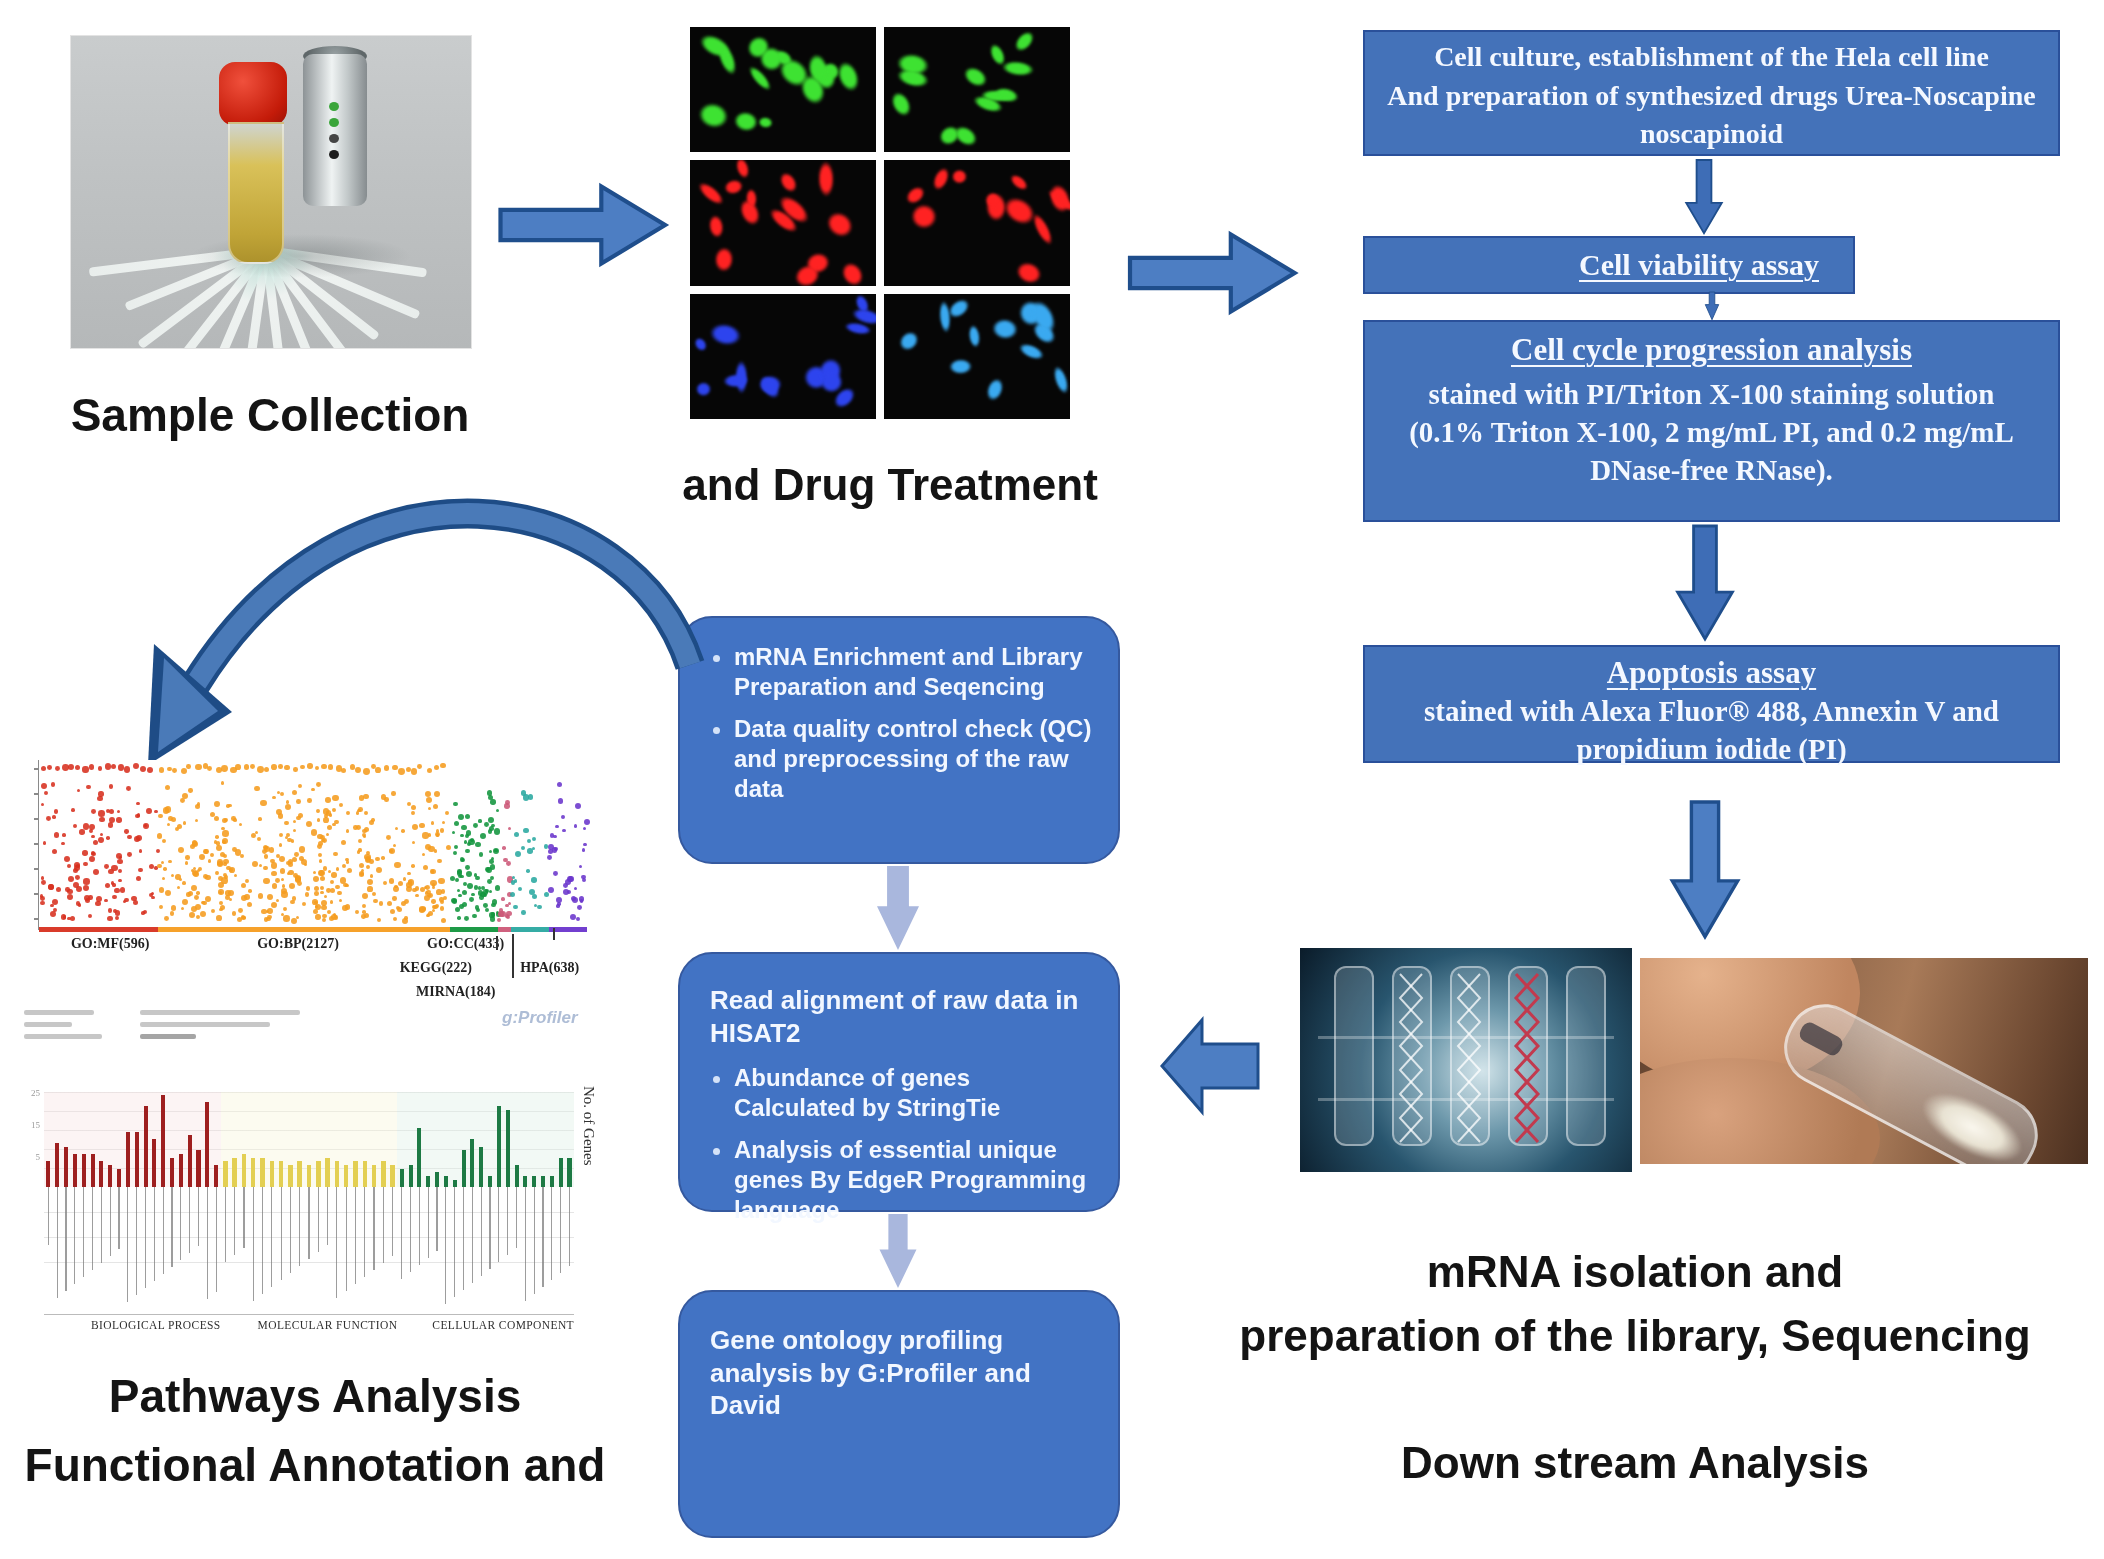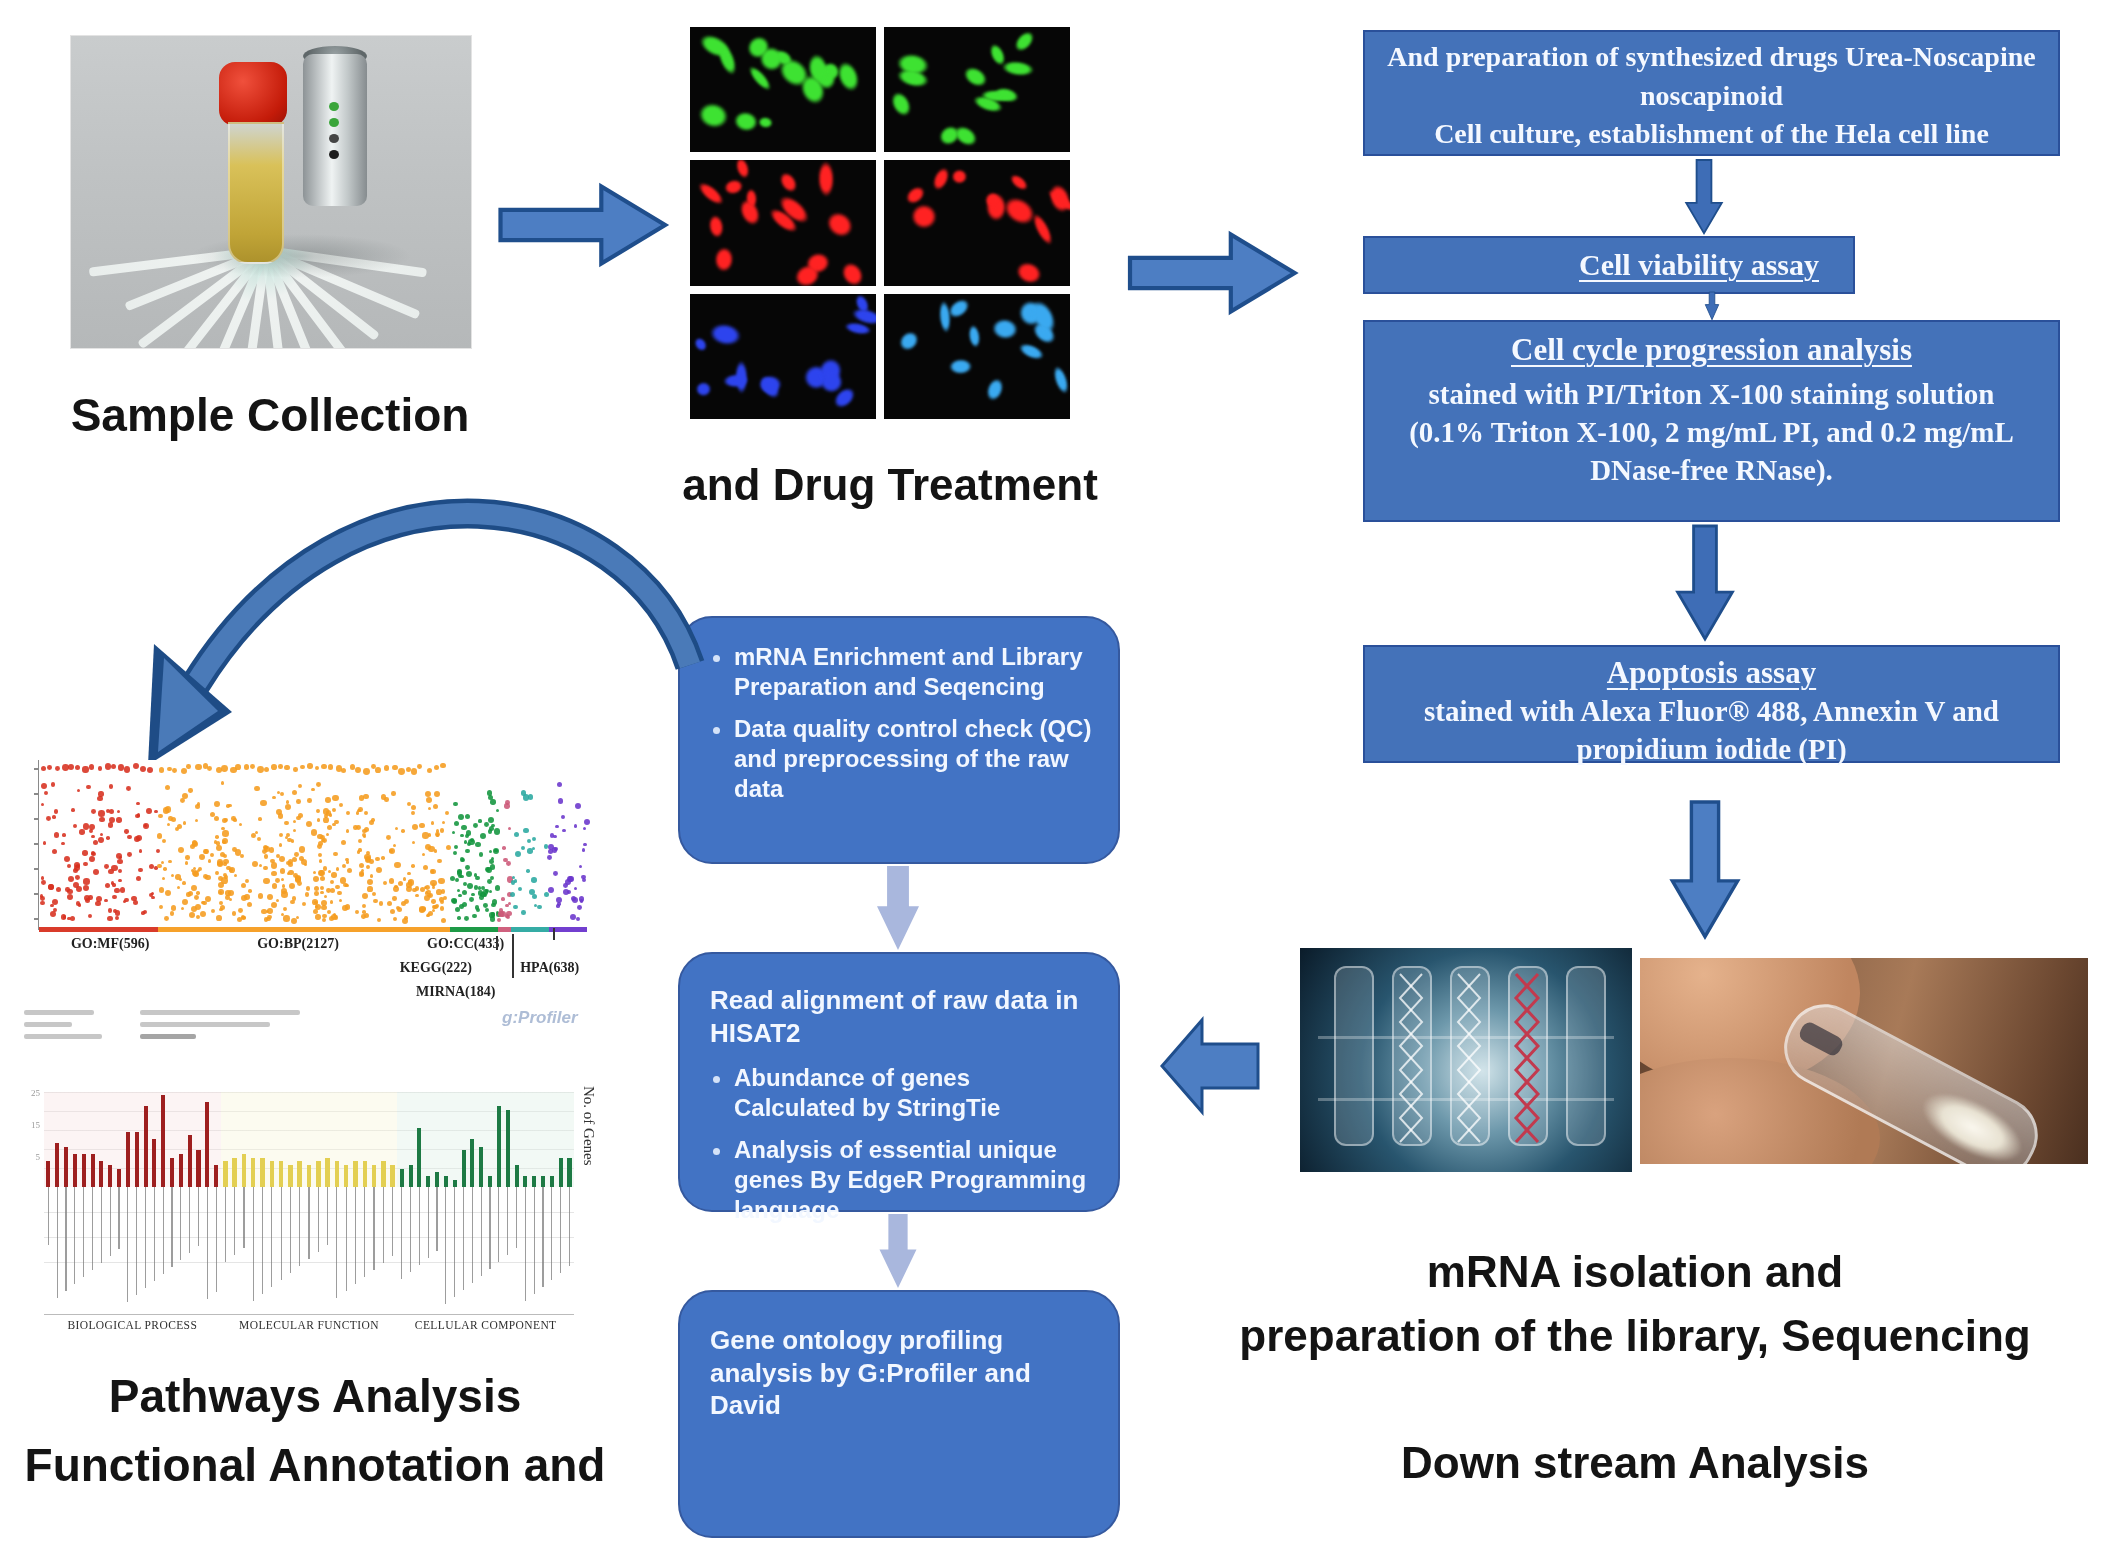--- a/index.html
+++ b/index.html
@@ -100,21 +100,21 @@
     display:flex;align-items:flex-end;}
   .bc-lines{position:absolute;left:30px;top:105px;width:530px;height:122px;display:flex;align-items:flex-start;}
   .bc-grid2{position:absolute;left:30px;width:530px;height:1px;background:rgba(150,150,150,.25);}
   .bc-group{display:flex;flex:1;align-items:flex-end;height:100%;}
   .bc-group2{display:flex;flex:1;height:100%;}
   .bar{flex:1;margin:0 2.4px;}
   .lbl-line{flex:1;display:flex;justify-content:center;}
   .lbl-line i{display:block;width:1.2px;background:#7c7c7c;opacity:.75;}
   .bc-captions{position:absolute;left:30px;top:232px;width:530px;display:flex;
     font-size:11.5px;color:#2f2f2f;letter-spacing:.4px;border-top:1px solid #bbb;padding-top:4px;}
-  .bc-captions span{flex:1;text-align:center;white-space:nowrap;overflow:hidden;}
+  .bc-captions span{flex:1;text-align:right;white-space:nowrap;overflow:hidden;}
   .bc-ylabel{position:absolute;left:566px;top:4px;writing-mode:vertical-rl;font-size:15px;color:#333;}
   .bc-ynum{position:absolute;left:6px;font-size:9px;color:#9a9a9a;width:20px;text-align:right;}
 
   svg{position:absolute;overflow:visible;}
 </style>
 </head>
 <body>
 
 <div class="canvas">
 
@@ -246,22 +246,22 @@
   </div>
 
   <svg class="abs" style="left:497px;top:183px;width:175px;height:84px;" viewBox="0 0 100 50">
     <polygon points="0,16 60,16 60,2 98,25 60,48 60,34 0,34" fill="#4d7ec3" stroke="#1f4e8c" stroke-width="2.5"></polygon>
   </svg>
   <svg class="abs" style="left:1130px;top:230px;width:168px;height:86px;" viewBox="0 0 100 50">
     <polygon points="0,16 60,16 60,2 98,25 60,48 60,34 0,34" fill="#4d7ec3" stroke="#1f4e8c" stroke-width="2.5"></polygon>
   </svg>
 
   <div class="bluebox b-culture">
+    <div>Cell culture, establishment of the Hela cell line</div>
     <div>And preparation of synthesized drugs Urea-Noscapine noscapinoid</div>
-    <div>Cell culture, establishment of the Hela cell line</div>
   </div>
 
   <svg class="abs" style="left:1662px;top:160px;width:84px;height:74px;" viewBox="0 0 50 100">
     <polygon points="15,0 35,0 35,58 49,58 25,99 1,58 15,58" fill="#3e6db6" stroke="#1f4e8c" stroke-width="2.5"></polygon>
   </svg>
 
   <div class="bluebox b-viab">
     <span class="u">Cell viability assay</span>
   </div>
 

